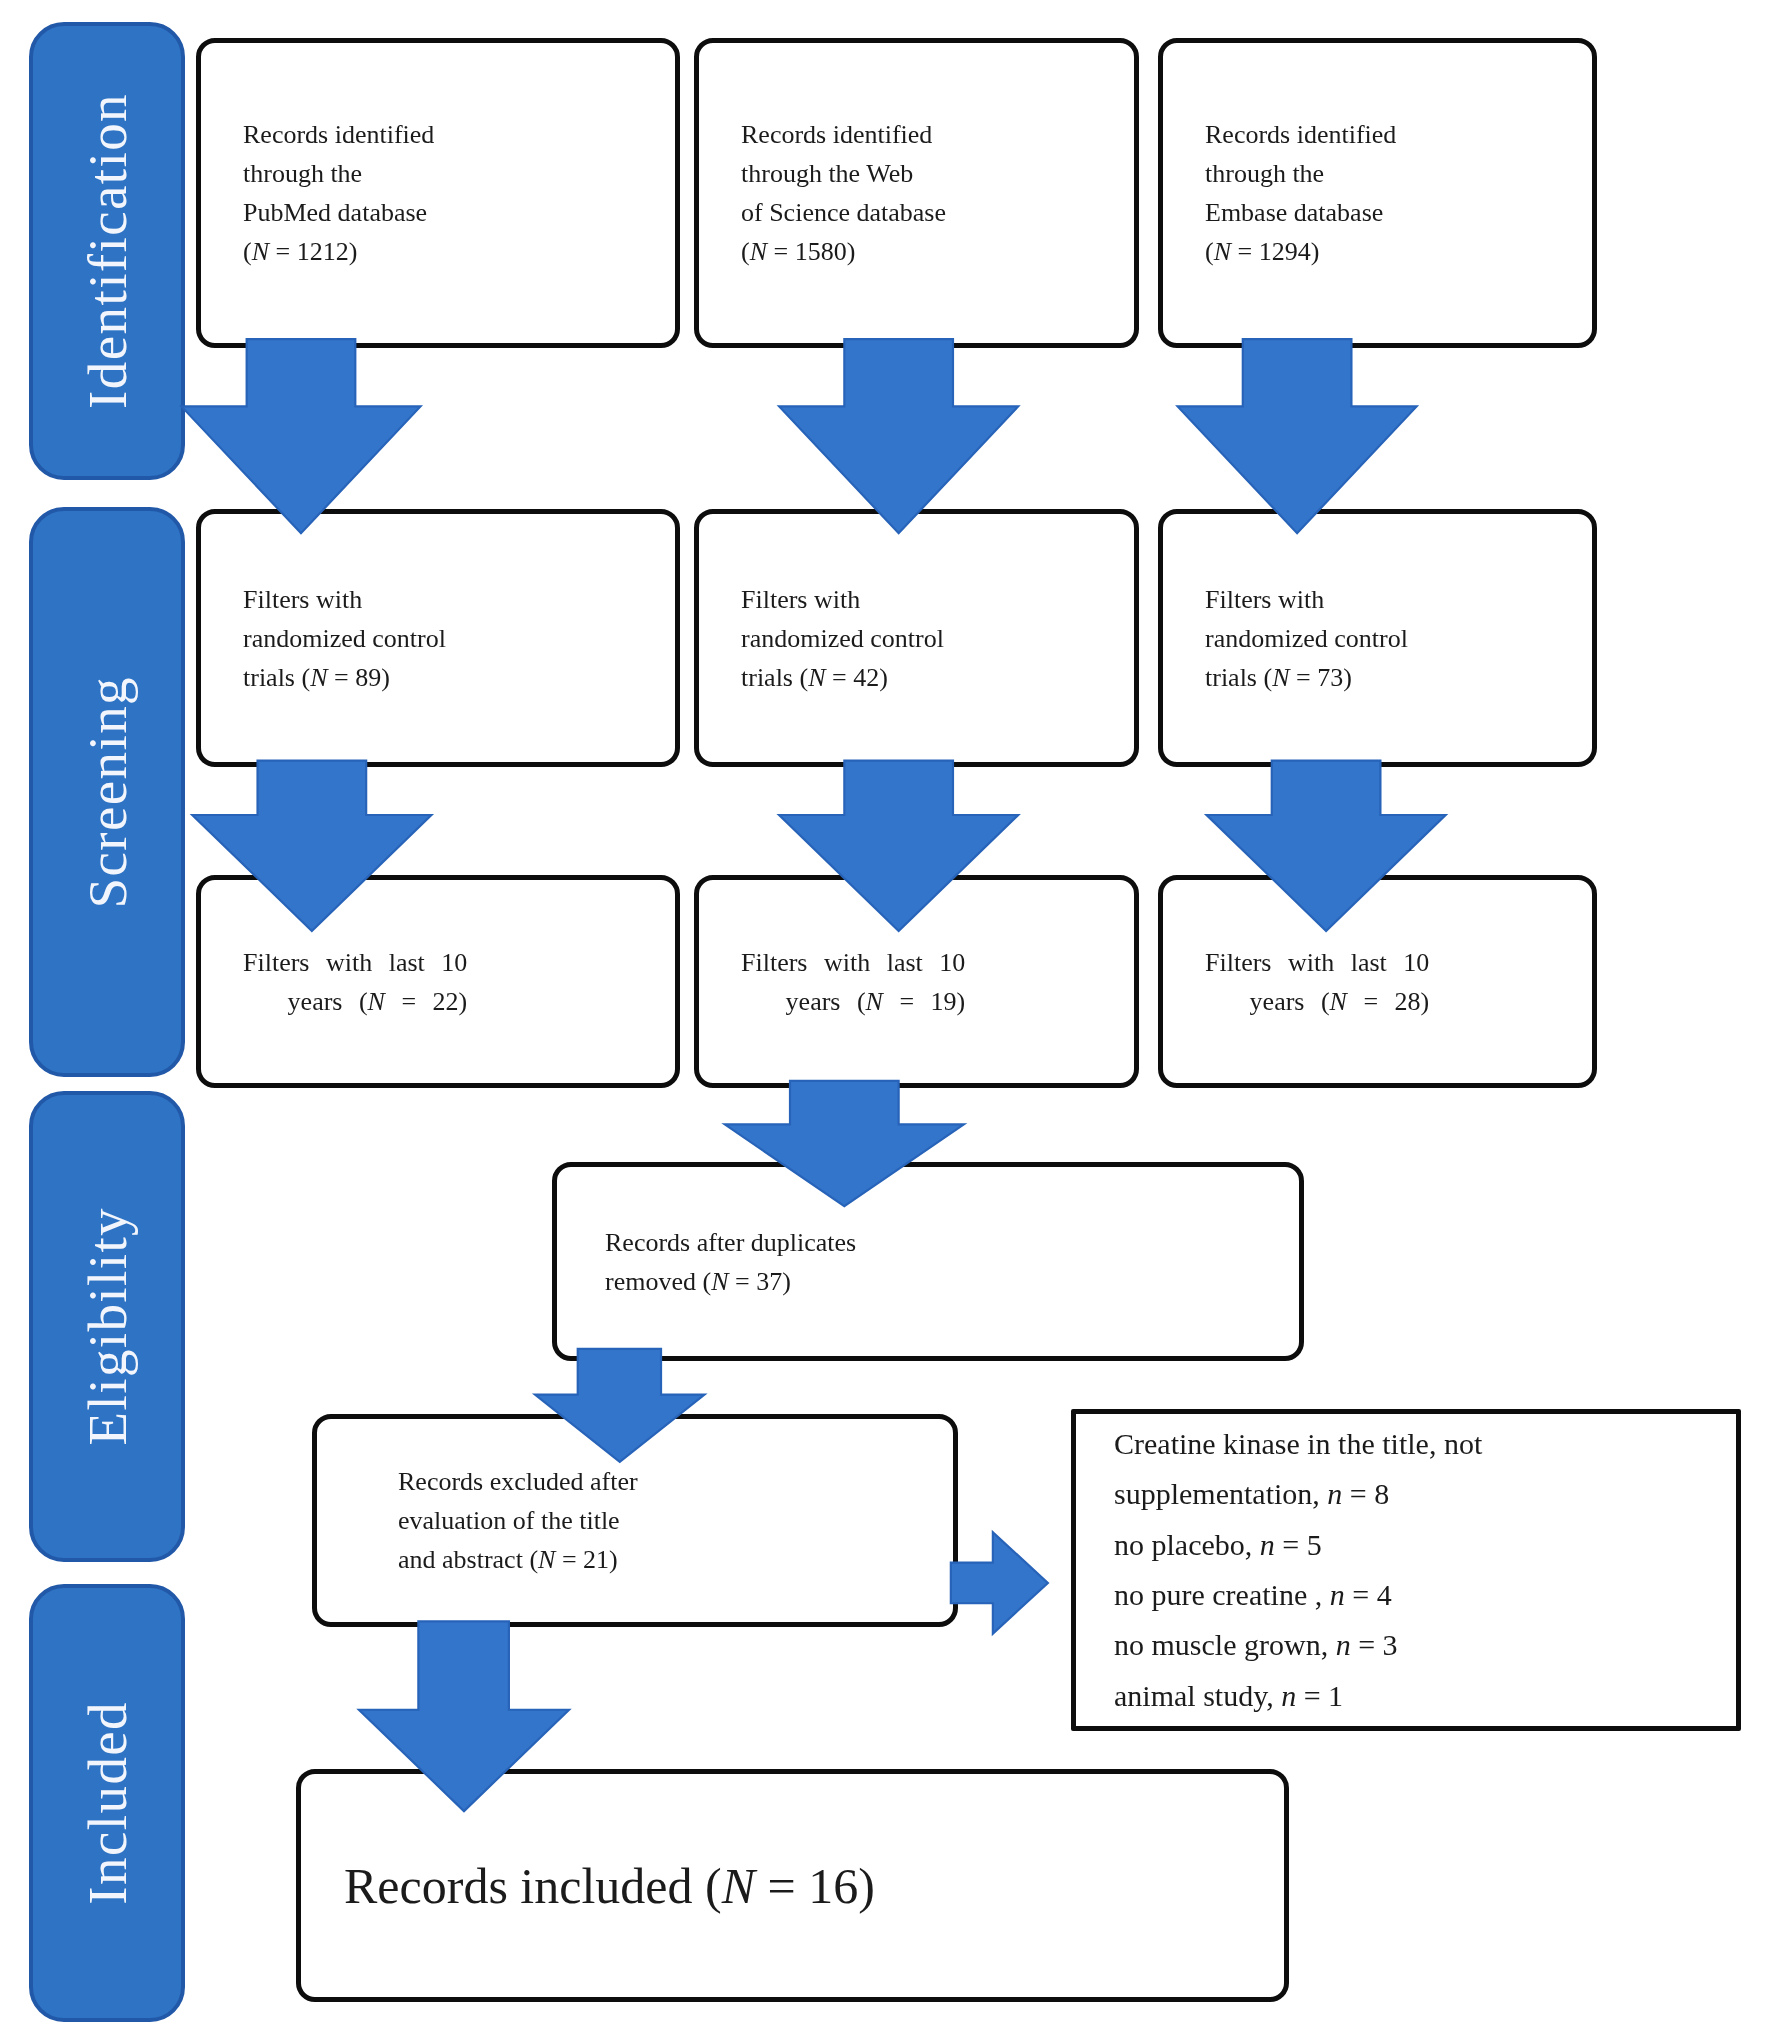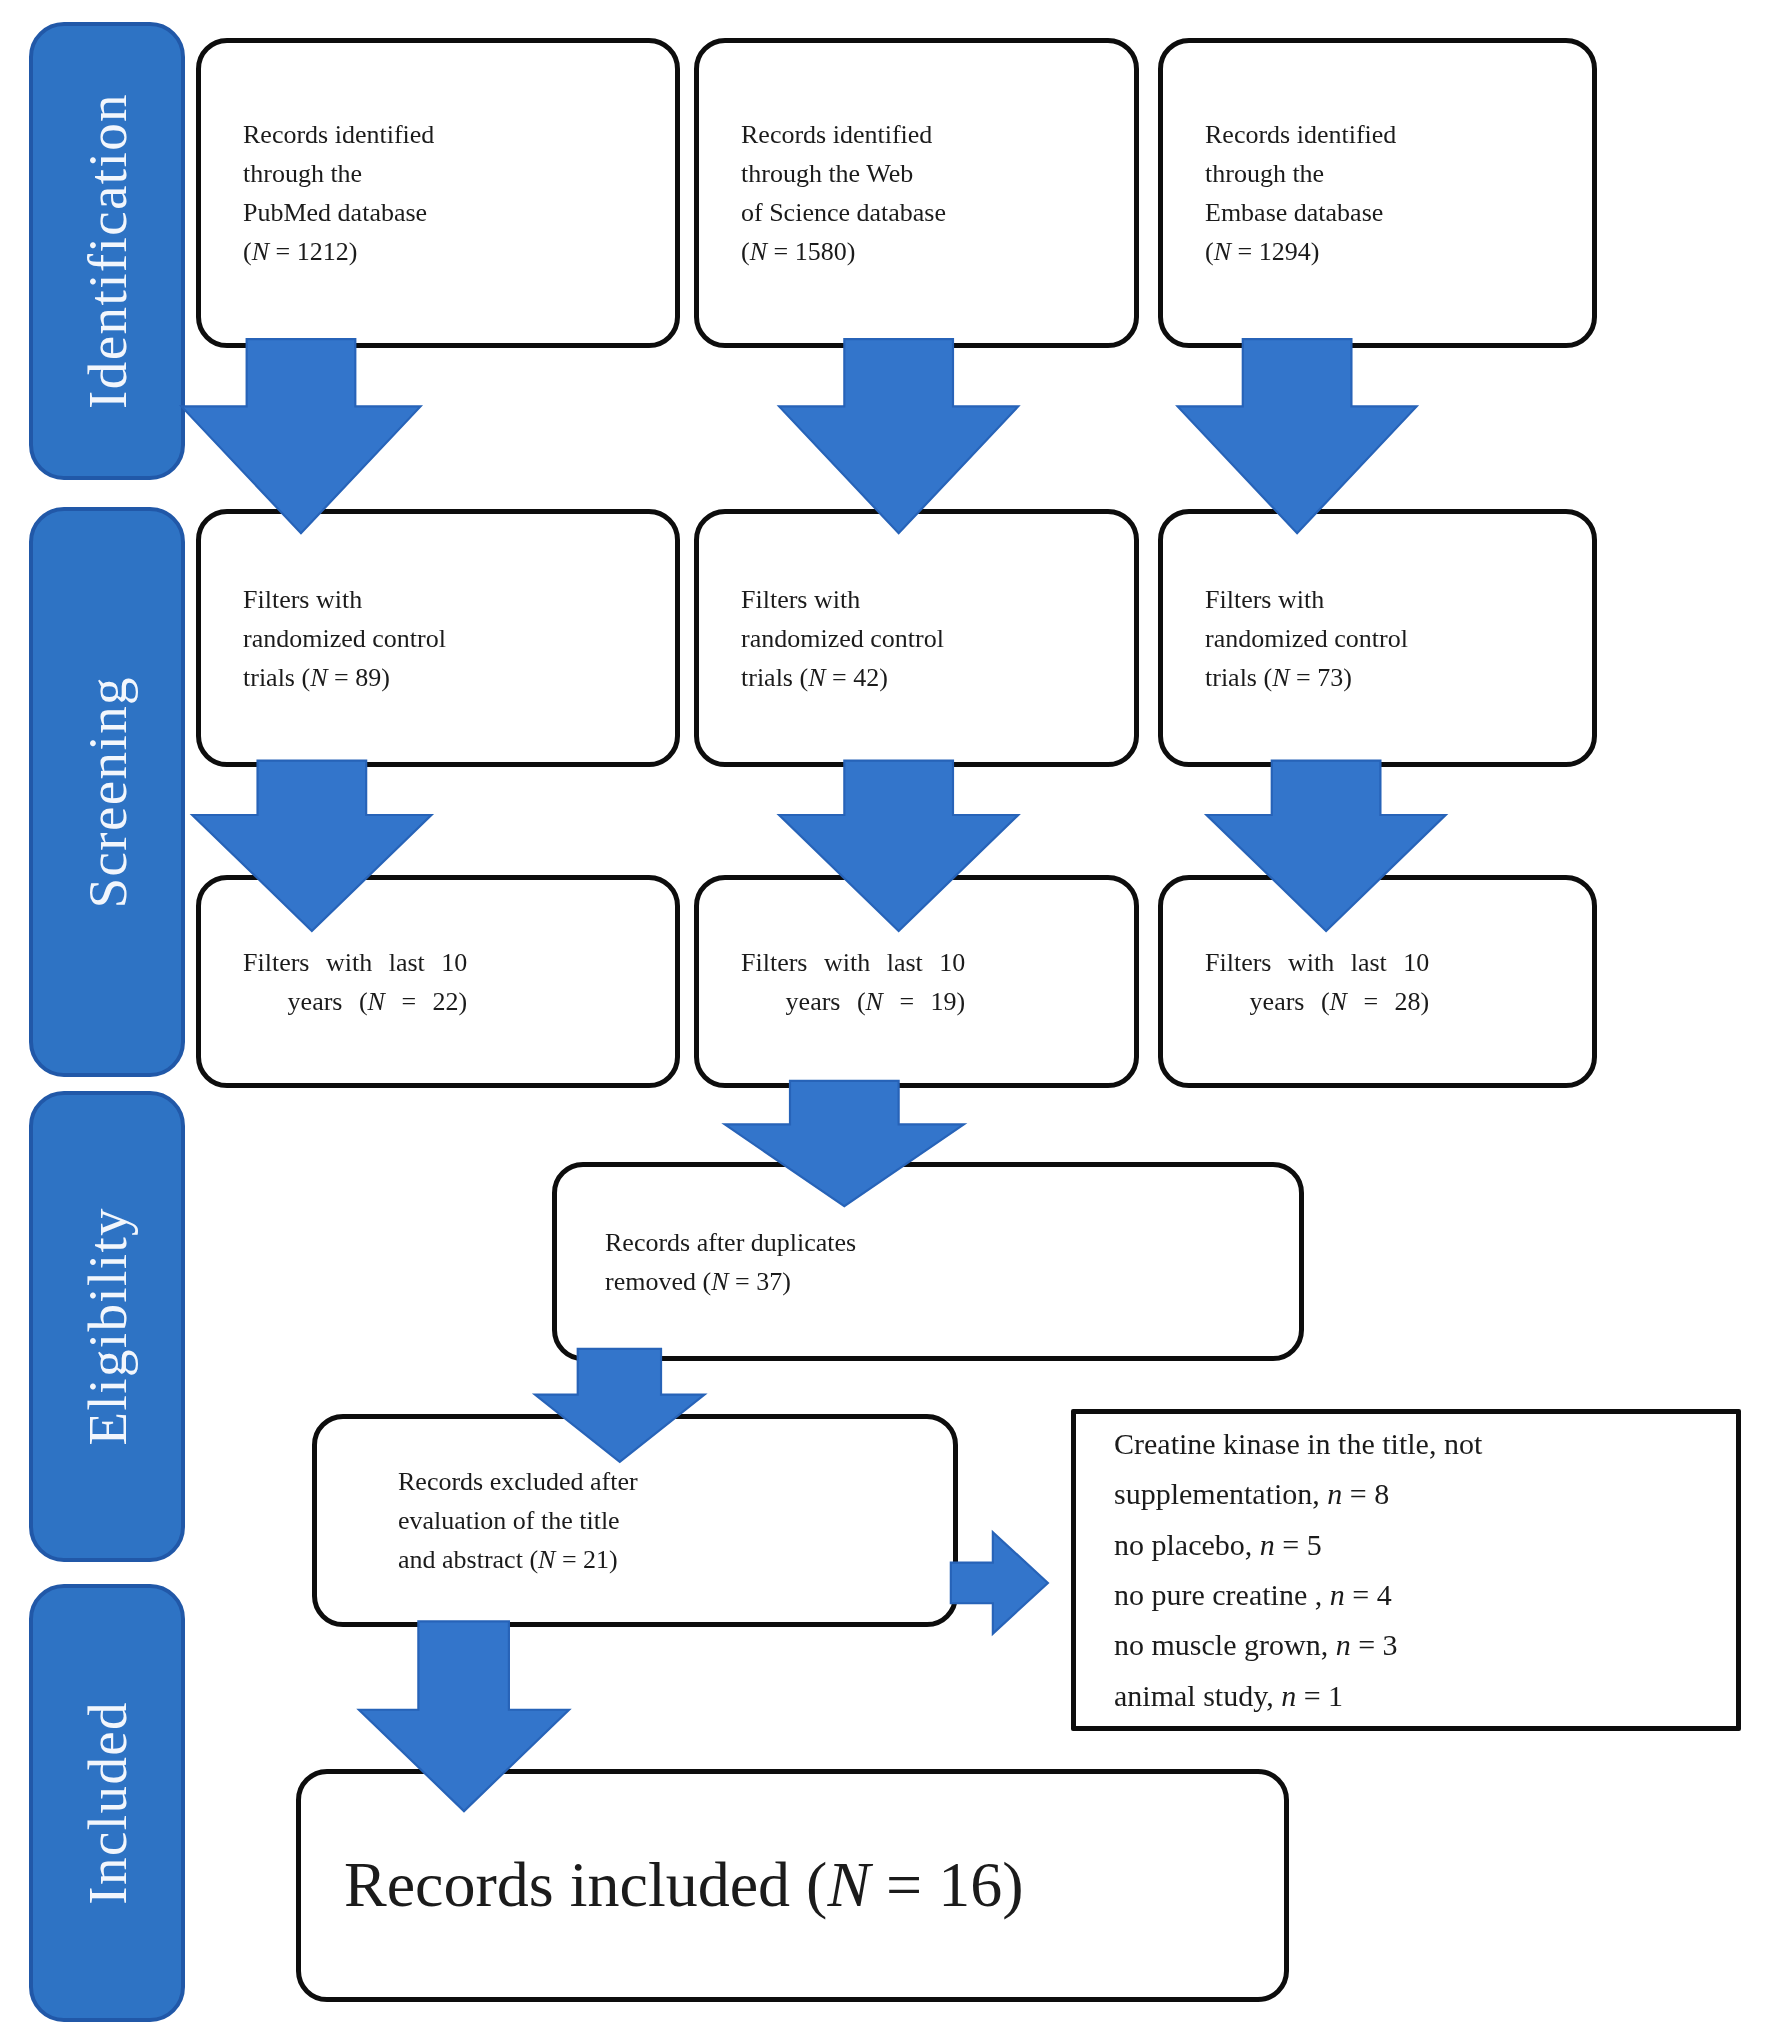--- a/index.html
+++ b/index.html
@@ -44,21 +44,21 @@
   #stage-identification{top:22px;height:458px;}
   #stage-screening{top:507px;height:570px;}
   #stage-eligibility{top:1091px;height:471px;}
   #stage-included{top:1584px;height:438px;}
 
   
   .box{
     position:absolute;
     background:#ffffff;
     border:5px solid var(--box_border);
-    border-radius:31px;
+    border-radius:19px;
     box-sizing:border-box;
     display:flex;
     align-items:center;
     font-size:26px;
     line-height:1.5;
     color:var(--text);
     white-space:pre-line;
     padding:0 26px 0 42px;
     z-index:1;
   }
@@ -75,21 +75,21 @@
   #box-duplicates{left:552px;top:1162px;width:752px;height:199px;padding-left:48px;}
   #box-excluded{left:312px;top:1414px;width:646px;height:213px;padding-left:81px;}
   #box-exclusion{
     left:1071px;top:1409px;width:670px;height:322px;
     border-radius:2px;border-width:5.8px;
     font-size:30px;line-height:1.68;
     padding:0 17.4px 0 38px;
   }
   #box-included{
     left:296px;top:1769px;width:993px;height:233px;
-    font-size:64px;line-height:1.2;padding-left:43px;
+    font-size:50px;line-height:1.2;padding-left:43px;
   }
   
   .arrow-layer{
     position:absolute;
     left:0;top:0;
     width:1785px;height:2035px;
     z-index:3;
     pointer-events:none;
   }
   .arrow{

